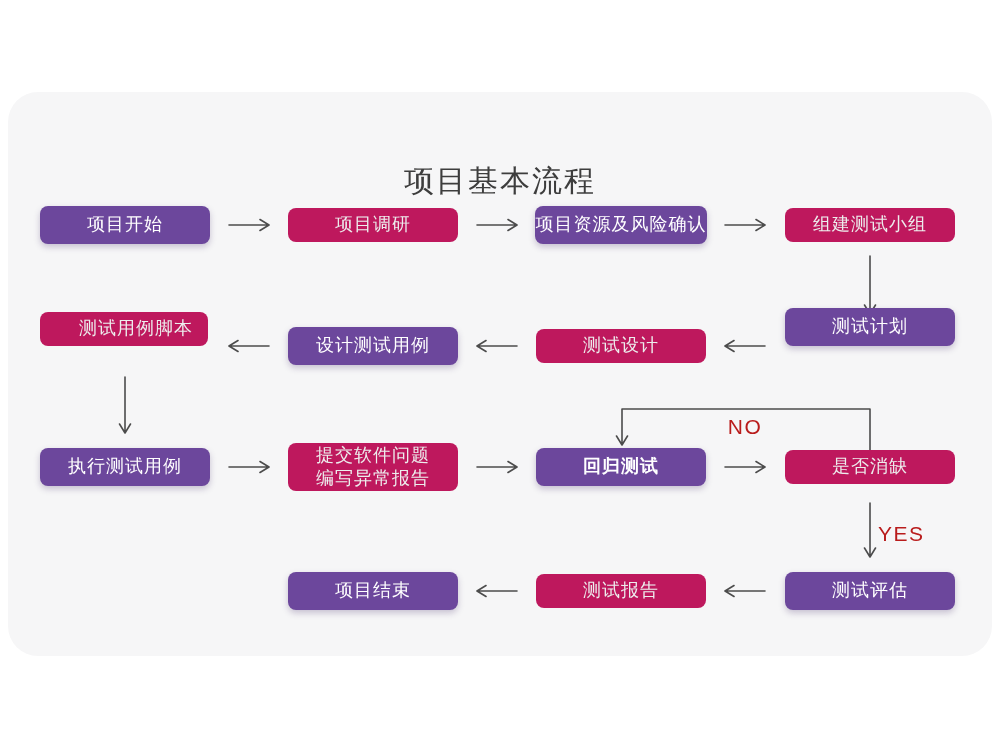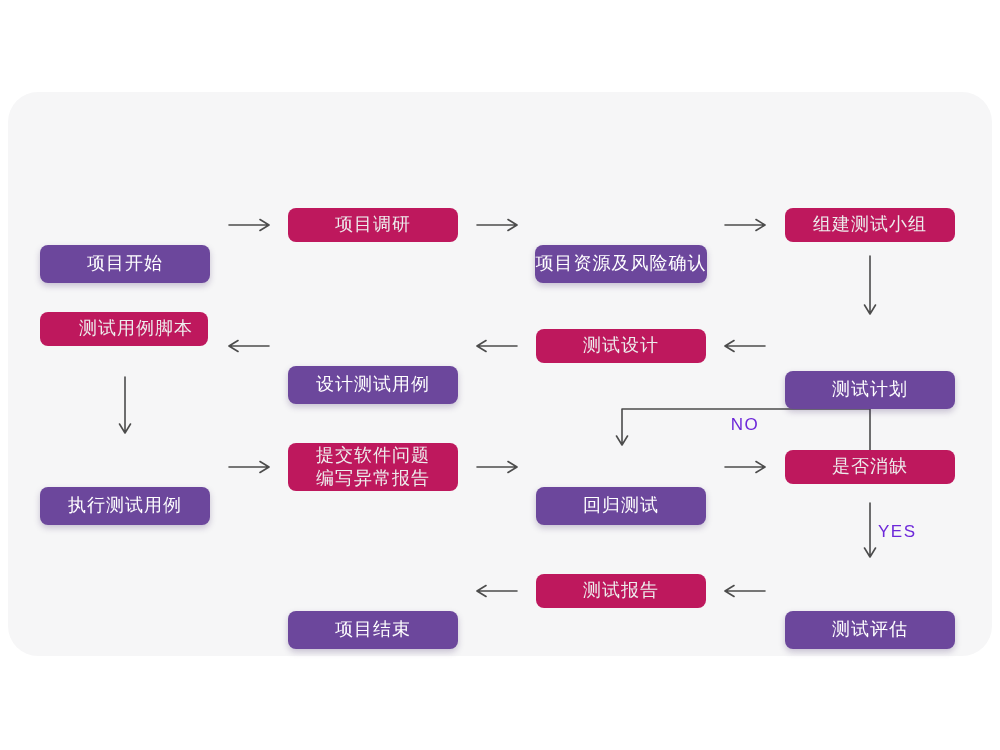--- a/index.html
+++ b/index.html
@@ -44,55 +44,55 @@
     font-size: 18px;
     text-align: center;
     white-space: pre-line;
     line-height: 1.28;
     letter-spacing: 1px;
   }
   #nodes-layer .node.purple {
     background: #6c479c;
     color: #ffffff;
     box-shadow: 0 3px 6px rgba(60, 35, 100, 0.25);
-    margin-top: 39px;
   }
   #nodes-layer .node.gray {
     background: #be185d;
     color: #ededed;
   }
   #arrows-svg {
     position: absolute;
     left: 0;
     top: 0;
     pointer-events: none;
   }
   .edge-label {
     position: absolute;
-    font-size: 17px;
-    color: #6d28d9;
+    font-size: 21px;
+    color: #b91c1c;
     letter-spacing: 1.5px;
   }
   .edge-label.no {
     left: 725px;
     top: 415px;
     width: 40px;
     text-align: center;
   }
   .edge-label.yes {
     left: 878px;
     top: 522px;
   }
 </style>
 </head>
 <body>
 
 <div class="page">
   <div class="card"></div>
 
+  <h1 class="page-title">项目基本流程</h1>
 
   <svg id="arrows-svg" width="1000" height="750" viewBox="0 0 1000 750">
       <path d="M 229 225 L 269 225 M 260 219.5 L 269 225 L 260 230.5" fill="none" stroke="#4c4c4c" stroke-width="1.6" stroke-linecap="round" stroke-linejoin="round"></path>
       <path d="M 477 225 L 517 225 M 508 219.5 L 517 225 L 508 230.5" fill="none" stroke="#4c4c4c" stroke-width="1.6" stroke-linecap="round" stroke-linejoin="round"></path>
       <path d="M 725 225 L 765 225 M 756 219.5 L 765 225 L 756 230.5" fill="none" stroke="#4c4c4c" stroke-width="1.6" stroke-linecap="round" stroke-linejoin="round"></path>
       <path d="M 870 256 L 870 314 M 864.5 305 L 870 314 L 875.5 305" fill="none" stroke="#4c4c4c" stroke-width="1.6" stroke-linecap="round" stroke-linejoin="round"></path>
       <path d="M 765 346 L 725 346 M 734 340.5 L 725 346 L 734 351.5" fill="none" stroke="#4c4c4c" stroke-width="1.6" stroke-linecap="round" stroke-linejoin="round"></path>
       <path d="M 517 346 L 477 346 M 486 340.5 L 477 346 L 486 351.5" fill="none" stroke="#4c4c4c" stroke-width="1.6" stroke-linecap="round" stroke-linejoin="round"></path>
       <path d="M 269 346 L 229 346 M 238 340.5 L 229 346 L 238 351.5" fill="none" stroke="#4c4c4c" stroke-width="1.6" stroke-linecap="round" stroke-linejoin="round"></path>
       <path d="M 125 377 L 125 433 M 119.5 424 L 125 433 L 130.5 424" fill="none" stroke="#4c4c4c" stroke-width="1.6" stroke-linecap="round" stroke-linejoin="round"></path>
@@ -106,25 +106,25 @@
     </svg>
 
   <div id="nodes-layer">
       <div class="node purple" style="left: 40px; top: 206px; width: 170px; height: 38px;">项目开始</div>
       <div class="node gray" style="left: 288px; top: 208px; width: 170px; height: 34px;">项目调研</div>
       <div class="node purple" style="left: 535px; top: 206px; width: 172px; height: 38px; border-radius: 8px;">项目资源及风险确认</div>
       <div class="node gray" style="left: 785px; top: 208px; width: 170px; height: 34px;">组建测试小组</div>
       <div class="node gray" style="left: 40px; top: 312px; width: 144px; height: 34px; padding-left: 24px;">测试用例脚本</div>
       <div class="node purple" style="left: 288px; top: 327px; width: 170px; height: 38px;">设计测试用例</div>
       <div class="node gray" style="left: 536px; top: 329px; width: 170px; height: 34px;">测试设计</div>
-      <div class="node purple" style="left: 785px; top: 332px; width: 170px; height: 38px;">测试计划</div>
+      <div class="node purple" style="left: 785px; top: 308px; width: 170px; height: 38px;">测试计划</div>
       <div class="node purple" style="left: 40px; top: 448px; width: 170px; height: 38px;">执行测试用例</div>
       <div class="node gray" style="left: 288px; top: 443px; width: 170px; height: 48px;">提交软件问题
 编写异常报告</div>
-      <div class="node purple" style="left: 536px; top: 448px; width: 170px; height: 38px;">回归测试</div>
+      <div class="node purple" style="left: 536px; top: 448px; width: 170px; height: 38px; font-weight: bold;">回归测试</div>
       <div class="node gray" style="left: 785px; top: 450px; width: 170px; height: 34px;">是否消缺</div>
       <div class="node purple" style="left: 288px; top: 572px; width: 170px; height: 38px;">项目结束</div>
       <div class="node gray" style="left: 536px; top: 574px; width: 170px; height: 34px;">测试报告</div>
       <div class="node purple" style="left: 785px; top: 572px; width: 170px; height: 38px;">测试评估</div>
     </div>
 
   <div class="edge-label no">NO</div>
   <div class="edge-label yes">YES</div>
 </div>
 

